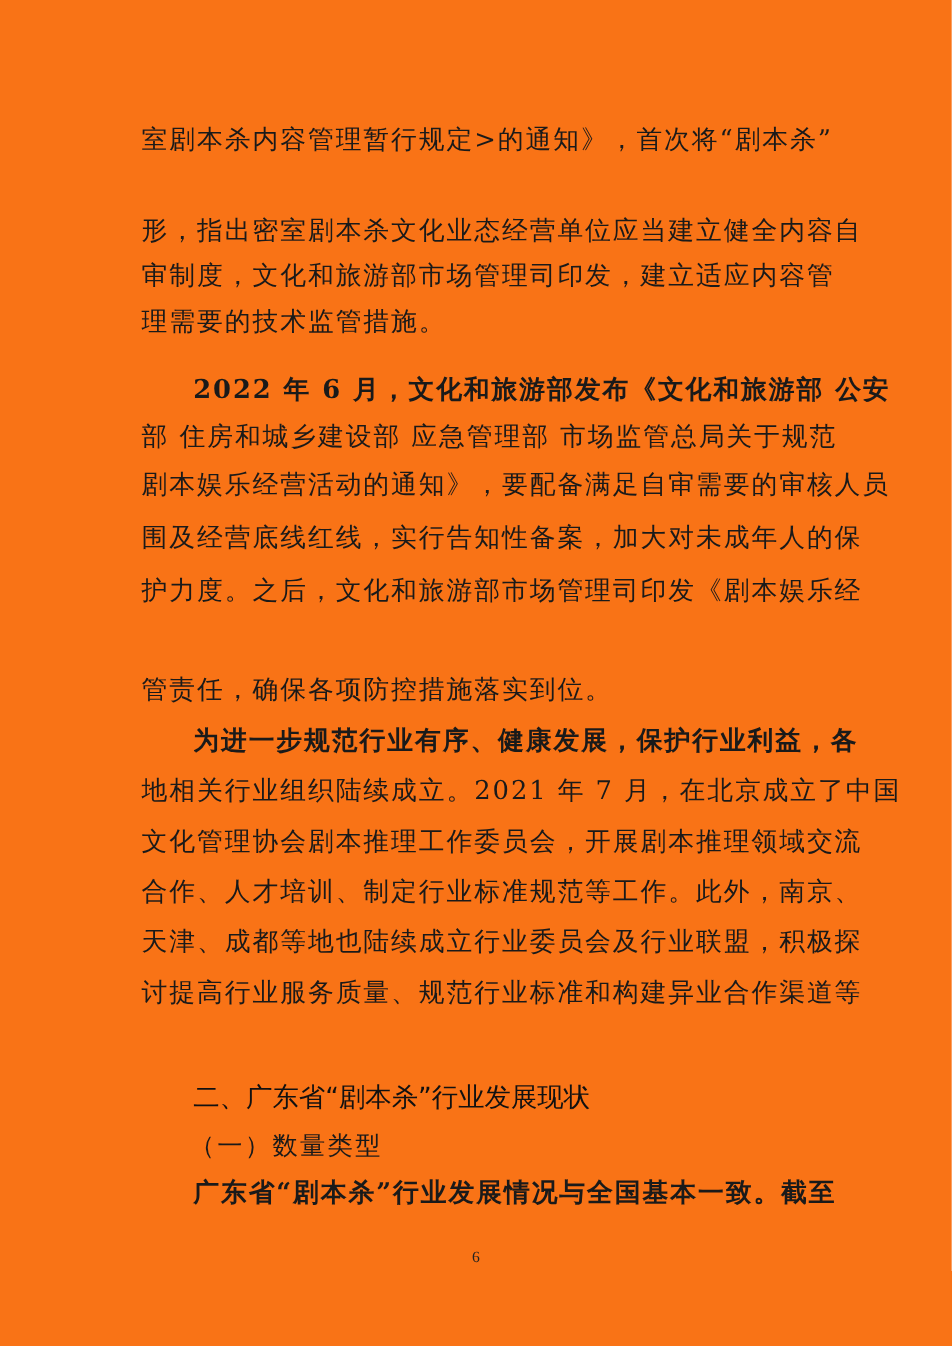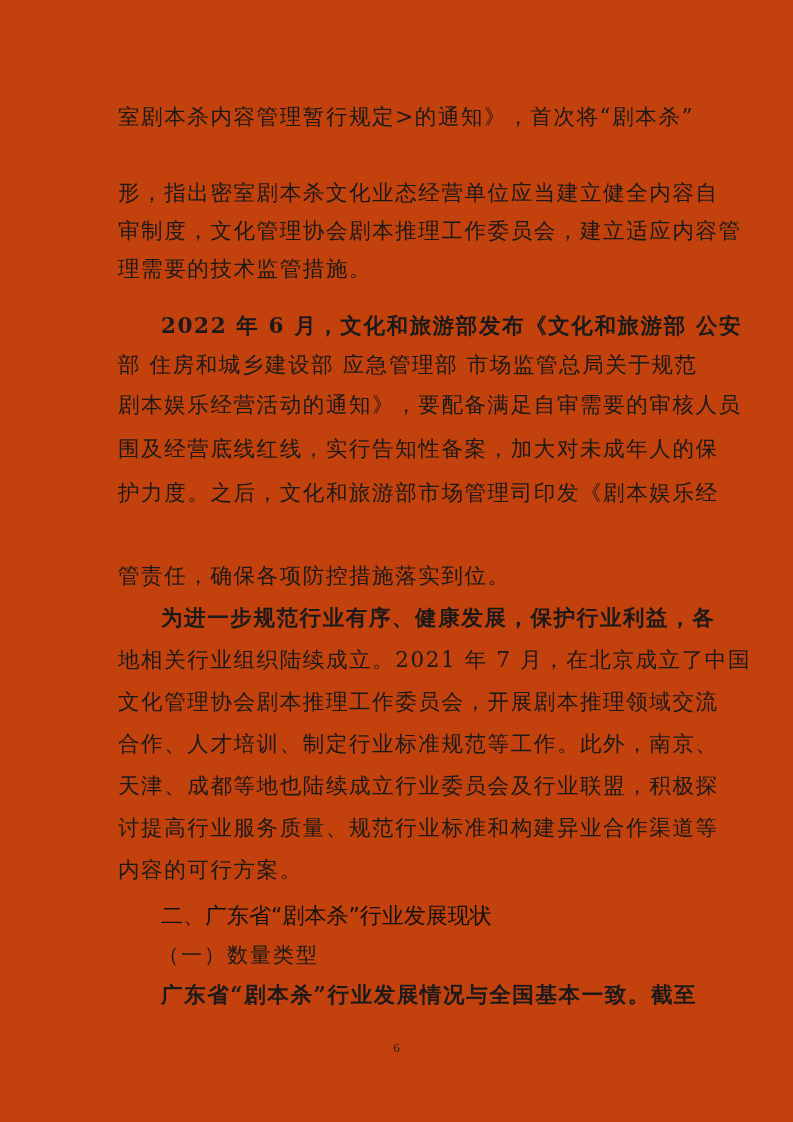--- a/index.html
+++ b/index.html
@@ -1,17 +1,17 @@
 <!DOCTYPE html>
 <html><head>
 <meta charset="utf-8">
 <style>
   html, body { margin: 0; padding: 0; background: #ffffff; }
   body { width: 793px; height: 1122px; position: relative; overflow: hidden; }
-  .page { position: absolute; left: 0; top: 0; width: 793px; height: 1122px; background: #c2410c; }
+  .page { position: absolute; left: 0; top: 0; width: 793px; height: 1122px; background: #f97316; }
   .line {
     position: absolute; left: 118px; width: 560px;
     font-family: "DejaVu Serif", "Liberation Serif", serif;
     font-size: 21.5px; color: #1a1a1a; white-space: nowrap;
     letter-spacing: 1.6px; line-height: 38px; height: 38px;
     text-align: justify; text-align-last: justify;
   }
   .line.last { text-align-last: left; }
   .line.indent { left: 161px; width: 517px; font-weight: bold; }
   .heading {
@@ -29,37 +29,36 @@
     font-family: "Liberation Serif", serif; font-size: 13px; color: #222;
   }
 </style>
 </head>
 <body>
 
 <div class="page">
 
   <div class="line" style="top:98px">室剧本杀内容管理暂行规定&gt;的通知》，首次将“剧本杀”</div>
   <div class="line" style="top:174px">形，指出密室剧本杀文化业态经营单位应当建立健全内容自</div>
-  <div class="line" style="top:212px">审制度，文化管理协会剧本推理工作委员会，建立适应内容管</div>
+  <div class="line" style="top:212px">审制度，文化和旅游部市场管理司印发，建立适应内容管</div>
   <div class="line last" style="top:250px">理需要的技术监管措施。</div>
 
   <div class="line indent" style="top:307px">2022 年 6 月，文化和旅游部发布《文化和旅游部 公安</div>
   <div class="line" style="top:346px">部 住房和城乡建设部 应急管理部 市场监管总局关于规范</div>
   <div class="line" style="top:386px">剧本娱乐经营活动的通知》，要配备满足自审需要的审核人员</div>
   <div class="line" style="top:430px">围及经营底线红线，实行告知性备案，加大对未成年人的保</div>
   <div class="line" style="top:474px">护力度。之后，文化和旅游部市场管理司印发《剧本娱乐经</div>
   <div class="line last" style="top:557px">管责任，确保各项防控措施落实到位。</div>
 
   <div class="line indent" style="top:599px">为进一步规范行业有序、健康发展，保护行业利益，各</div>
   <div class="line" style="top:641px">地相关行业组织陆续成立。2021 年 7 月，在北京成立了中国</div>
   <div class="line" style="top:683px">文化管理协会剧本推理工作委员会，开展剧本推理领域交流</div>
   <div class="line" style="top:725px">合作、人才培训、制定行业标准规范等工作。此外，南京、</div>
   <div class="line" style="top:767px">天津、成都等地也陆续成立行业委员会及行业联盟，积极探</div>
   <div class="line" style="top:809px">讨提高行业服务质量、规范行业标准和构建异业合作渠道等</div>
-  <div class="line last" style="top:851px">内容的可行方案。</div>
 
   <div class="heading" style="top:897px">二、广东省“剧本杀”行业发展现状</div>
   <div class="subheading" style="top:936px">（一）数量类型</div>
 
   <div class="line indent" style="top:976px">广东省“剧本杀”行业发展情况与全国基本一致。截至</div>
 
   <div class="pagenum">6</div>
 </div>
 
 </body></html>

